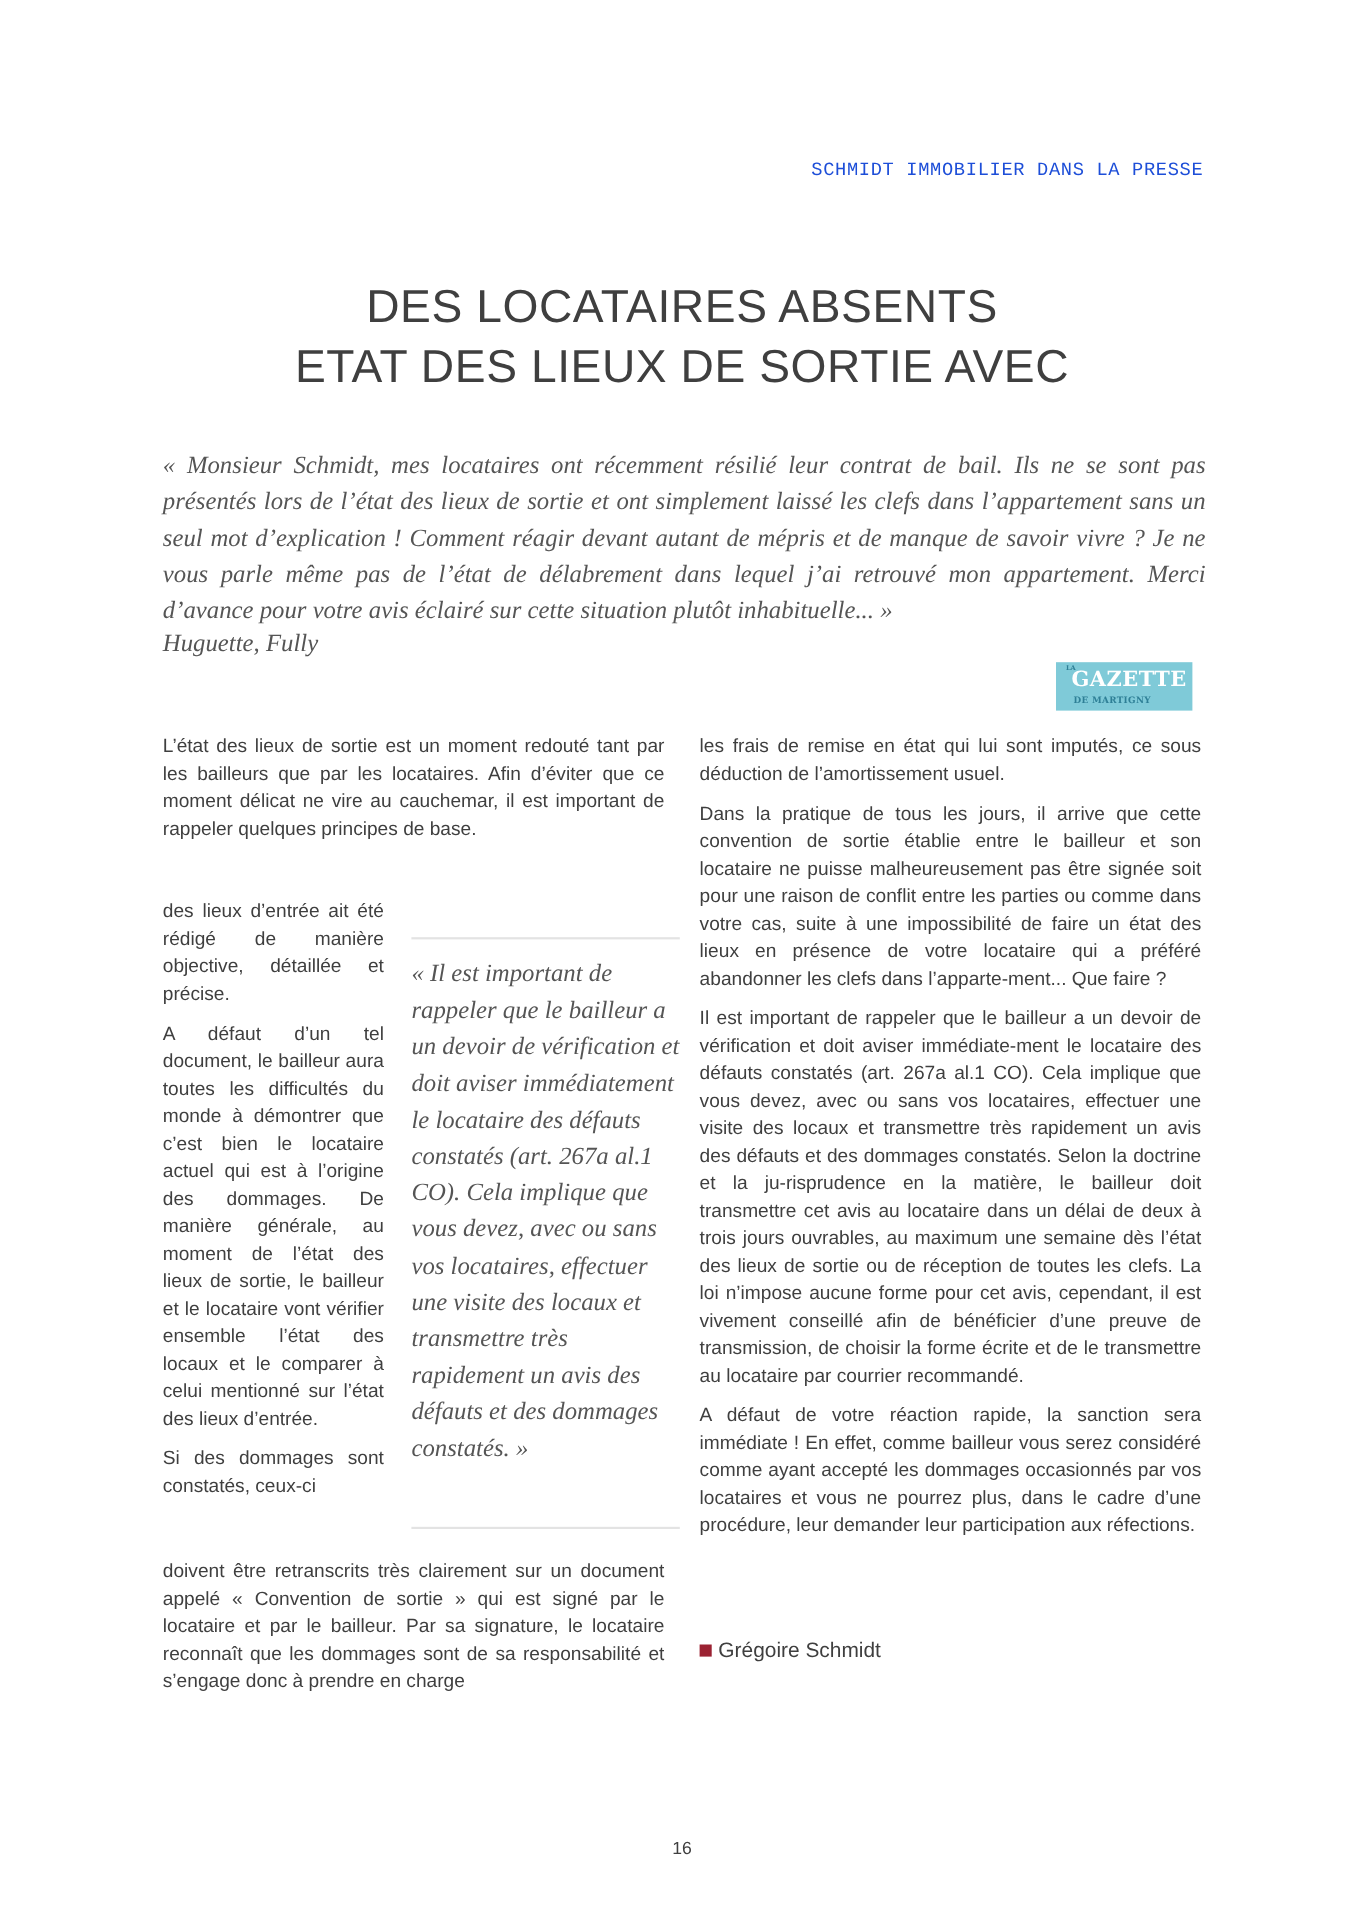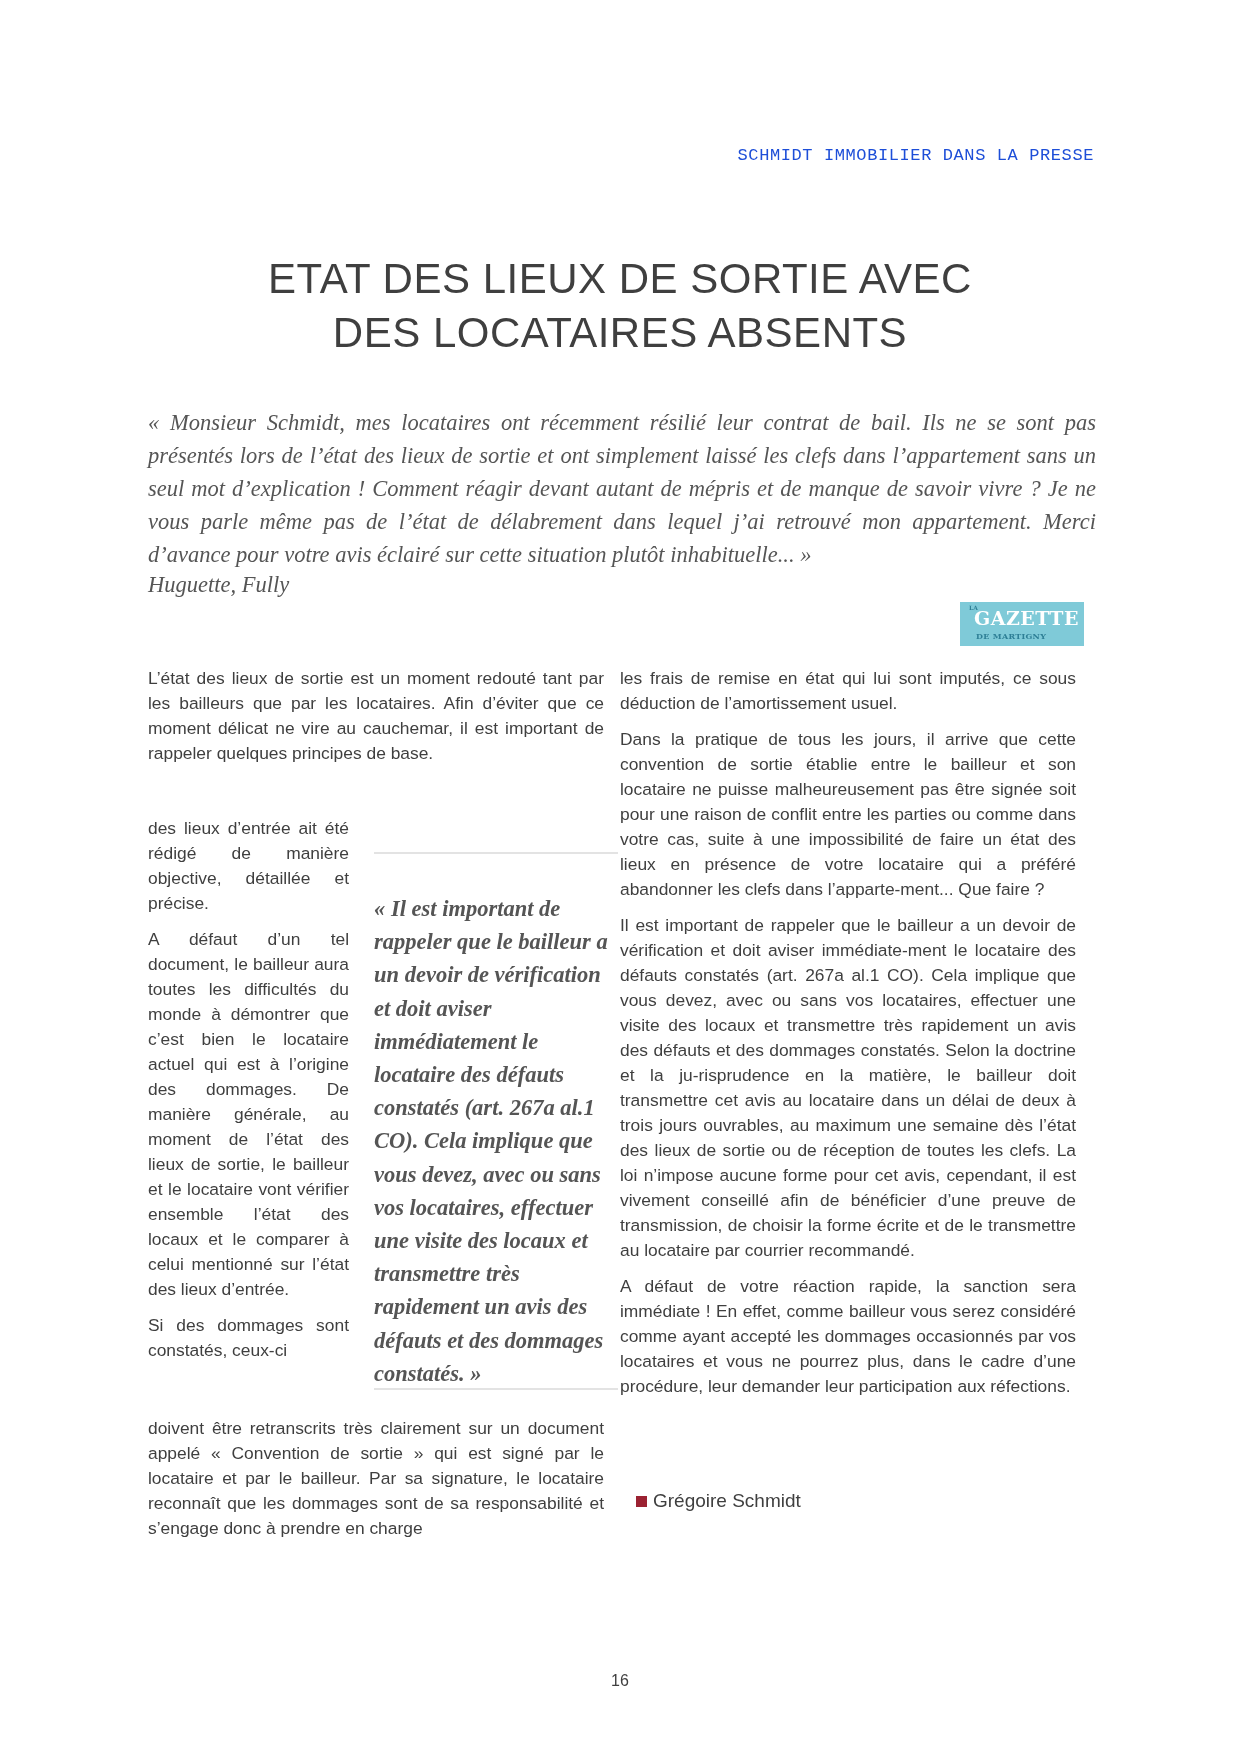--- a/index.html
+++ b/index.html
@@ -47,33 +47,33 @@
       color: #3f3f3f; text-align: justify; margin: 0;
     }
     .col-left { position: absolute; left: 148px; top: 666px; width: 456px; }
     .col-left p { margin: 0 0 11px 0; }
 
     .pull-quote {
       position: absolute; left: 374px; top: 852px; width: 244px;
       border-top: 2px solid #e3e3e3;
     }
     .pull-quote p {
-      margin: 38px 0 0 0;
+      margin: 14px 0 0 0;
       font-family: "Liberation Serif", serif; font-style: italic;
-      font-size: 22.5px; line-height: 33.2px; color: #555; font-weight: bold;
+      font-size: 22.5px; line-height: 33.2px; color: #555;
     }
     .pull-quote-rule {
       position: absolute; left: 374px; top: 1388px; width: 244px; height: 0;
       border-top: 2px solid #e3e3e3;
     }
 
     .narrow-block { position: absolute; left: 148px; width: 201px; }
     .wide-block { position: absolute; left: 148px; width: 456px; }
 
-    .col-right { position: absolute; left: 620px; top: 666px; width: 456px; }
+    .col-right { position: absolute; left: 636px; top: 666px; width: 456px; }
     .col-right p { margin: 0 0 11px 0; }
 
     .signature {
       position: absolute; left: 636px; top: 1490px;
       font-family: "Liberation Sans", sans-serif; font-size: 19px; color: #3f3f3f;
     }
     .signature .marker {
       display: inline-block; width: 11px; height: 11px; background: #9b2232;
       margin-right: 6px; vertical-align: 0px;
     }
@@ -84,22 +84,22 @@
     }
   </style>
 </head>
 <body>
 
 <div class="page">
 
   <div class="running-header">SCHMIDT IMMOBILIER DANS LA PRESSE</div>
 
   <h1 class="title">
+    <span>DES LOCATAIRES ABSENTS</span>
     <span>ETAT DES LIEUX DE SORTIE AVEC</span>
-    <span>DES LOCATAIRES ABSENTS</span>
   </h1>
 
   <p class="question">« Monsieur Schmidt, mes locataires ont récemment résilié leur contrat de bail. Ils ne se sont pas présentés lors de l’état des lieux de sortie et ont simplement laissé les clefs dans l’appartement sans un seul mot d’explication ! Comment réagir devant autant de mépris et de manque de savoir vivre ? Je ne vous parle même pas de l’état de délabrement dans lequel j’ai retrouvé mon appartement. Merci d’avance pour votre avis éclairé sur cette situation plutôt inhabituelle... »</p>
   <div class="question-author">Huguette, Fully</div>
 
   <div class="gazette-logo">
     <span class="la">LA</span>
     <span class="main">GAZETTE</span>
     <span class="sub">DE MARTIGNY</span>
   </div>

